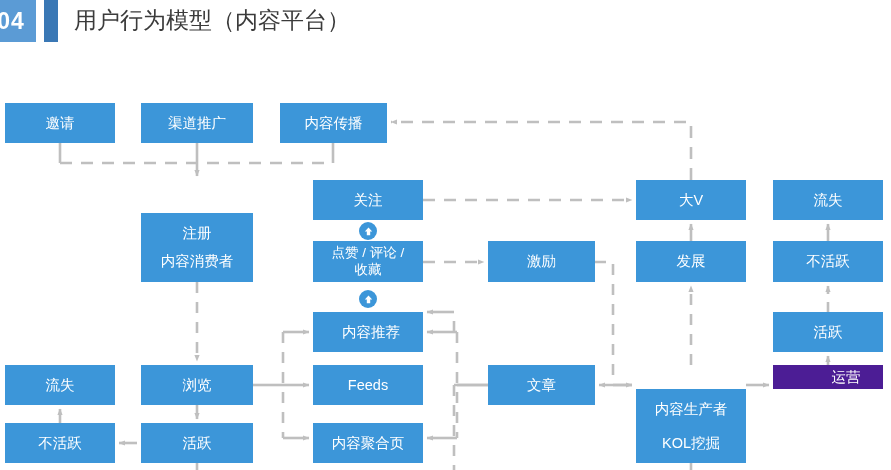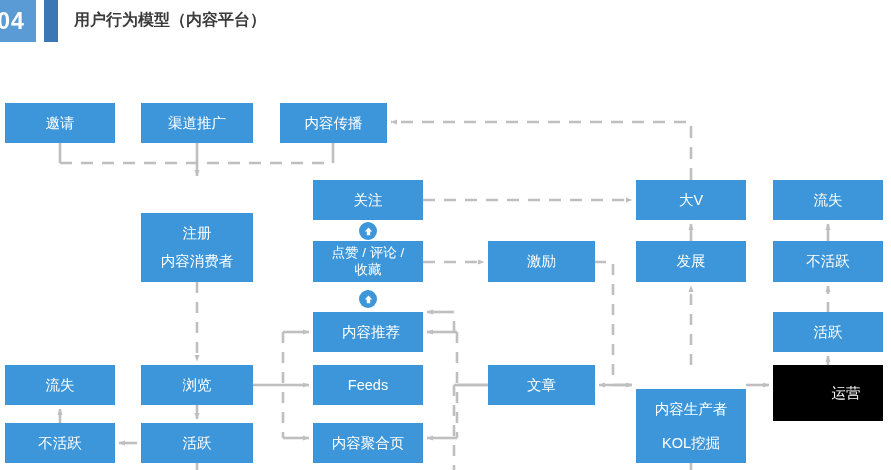--- a/index.html
+++ b/index.html
@@ -37,22 +37,22 @@
     position: absolute;
     left: 44px; top: 0;
     width: 14px; height: 42px;
     background: #3A78B5;
   }
   #page-title {
     position: absolute;
     left: 74px; top: 0;
     height: 42px;
     line-height: 40px;
-    font-size: 16px;
-    font-weight: bold;
+    font-size: 23px;
+    font-weight: normal;
     color: #3B3B3B;
     white-space: nowrap;
   }
 
   
   #diagram {
     position: absolute;
     left: 0; top: 0;
     width: 891px; height: 470px;
   }
@@ -184,21 +184,21 @@
   <div class="node" style="left: 488px; top: 241px; width: 107px; height: 41px; background: rgb(60, 150, 217); color: rgb(255, 255, 255); text-align: right;">激励</div>
   <div class="node" style="left: 636px; top: 241px; width: 110px; height: 41px; background: rgb(60, 150, 217); color: rgb(255, 255, 255);">发展</div>
   <div class="node" style="left: 773px; top: 241px; width: 110px; height: 41px; background: rgb(60, 150, 217); color: rgb(255, 255, 255);">不活跃</div>
   <div class="node" style="left: 313px; top: 312px; width: 110px; height: 40px; background: rgb(60, 150, 217); color: rgb(255, 255, 255); padding-left: 10px;">内容推荐</div>
   <div class="node" style="left: 773px; top: 312px; width: 110px; height: 40px; background: rgb(60, 150, 217); color: rgb(255, 255, 255);">活跃</div>
   <div class="node" style="left: 5px; top: 365px; width: 110px; height: 40px; background: rgb(60, 150, 217); color: rgb(255, 255, 255);">流失</div>
   <div class="node" style="left: 141px; top: 365px; width: 112px; height: 40px; background: rgb(60, 150, 217); color: rgb(255, 255, 255);">浏览</div>
   <div class="node" style="left: 313px; top: 365px; width: 110px; height: 40px; background: rgb(60, 150, 217); color: rgb(255, 255, 255);">Feeds</div>
   <div class="node" style="left: 488px; top: 365px; width: 107px; height: 40px; background: rgb(60, 150, 217); color: rgb(255, 255, 255);">文章</div>
   <div class="node" style="left: 636px; top: 365px; width: 110px; height: 40px; background: rgb(60, 150, 217); color: rgb(255, 255, 255); margin-top: 24px;">内容生产者</div>
-  <div class="node" style="left: 773px; top: 365px; width: 110px; height: 56px; background: #000000; color: rgb(255, 255, 255); padding-left: 40px;">运营</div>
+  <div class="node" style="left: 773px; top: 365px; width: 110px; height: 24px; background: #4c1d95; color: rgb(255, 255, 255); padding-left: 40px;">运营</div>
   <div class="node" style="left: 5px; top: 423px; width: 110px; height: 40px; background: rgb(60, 150, 217); color: rgb(255, 255, 255);">不活跃</div>
   <div class="node" style="left: 141px; top: 423px; width: 112px; height: 40px; background: rgb(60, 150, 217); color: rgb(255, 255, 255);">活跃</div>
   <div class="node" style="left: 313px; top: 423px; width: 110px; height: 40px; background: rgb(60, 150, 217); color: rgb(255, 255, 255); text-align: center;">内容聚合页</div>
   <div class="node" style="left: 636px; top: 423px; width: 110px; height: 40px; background: rgb(60, 150, 217); color: rgb(255, 255, 255);">KOL挖掘</div>
 
   <div class="circle-arrow" style="left: 359px; top: 222px; background: rgb(60, 150, 217);">
     <svg width="11" height="11" viewBox="0 0 11 11">
         <path d="M5.5,1.6 L9.2,5.6 L7.2,5.6 L7.2,9.2 L3.8,9.2 L3.8,5.6 L1.8,5.6 z" fill="#ffffff"></path>
       </svg>
   </div>

